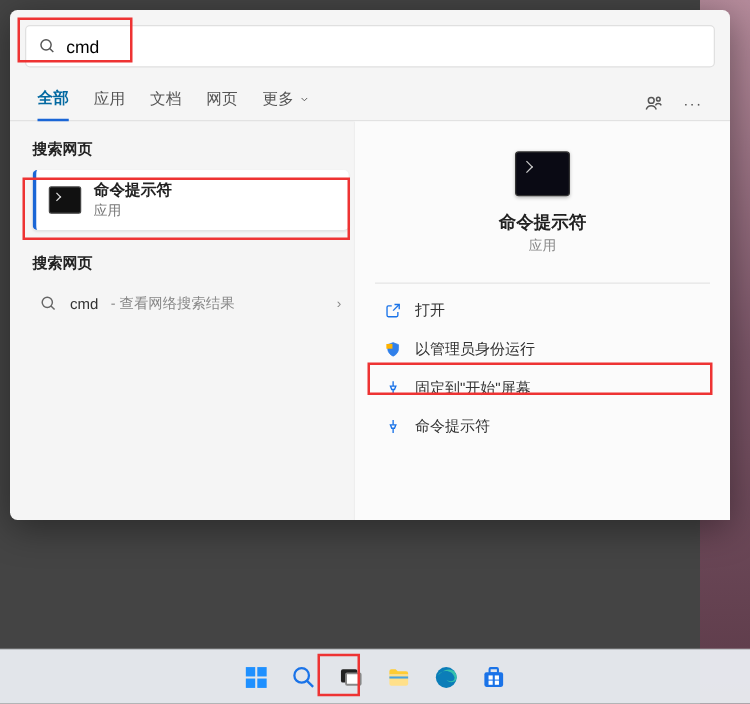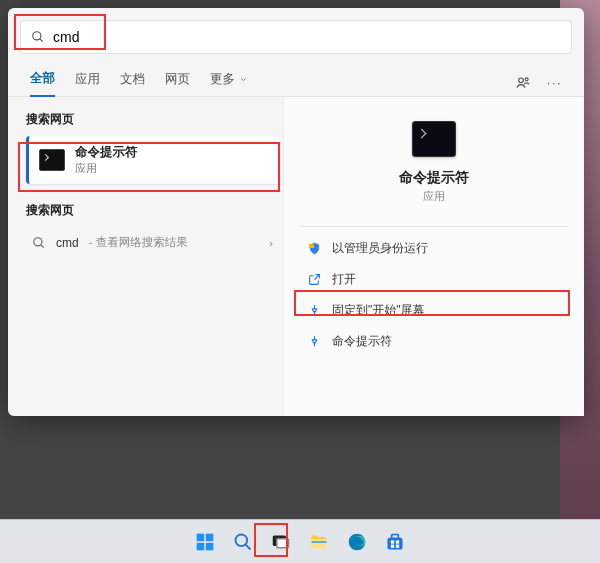--- a/index.html
+++ b/index.html
@@ -218,36 +218,36 @@
       </div>
     </div>
 
     <div class="right-pane">
       <div class="big-icon"></div>
       <div class="detail-title">命令提示符</div>
       <div class="detail-sub">应用</div>
       <div class="actions">
         <div class="action">
           <span class="aicon">
-            <svg width="13" height="13" viewBox="0 0 24 24" fill="#1a73e8" stroke="#1a73e8" stroke-width="1">
-                <path d="M12 2l8 3v6c0 5-3.5 9-8 11-4.5-2-8-6-8-11V5l8-3z" fill="#1a73e8" opacity=".9"></path>
-                <rect x="2" y="4" width="9" height="7" fill="#ffb300" stroke="none"></rect>
-              </svg>
-          </span>
-          <span>以管理员身份运行</span>
-        </div>
-        <div class="action">
-          <span class="aicon">
             <svg width="13" height="13" viewBox="0 0 24 24" fill="none" stroke="#1a73e8" stroke-width="2">
                 <path d="M14 3h7v7"></path>
                 <path d="M21 3l-9 9"></path>
                 <path d="M19 14v5a2 2 0 0 1-2 2H5a2 2 0 0 1-2-2V7a2 2 0 0 1 2-2h5"></path>
               </svg>
           </span>
           <span>打开</span>
+        </div>
+        <div class="action">
+          <span class="aicon">
+            <svg width="13" height="13" viewBox="0 0 24 24" fill="#1a73e8" stroke="#1a73e8" stroke-width="1">
+                <path d="M12 2l8 3v6c0 5-3.5 9-8 11-4.5-2-8-6-8-11V5l8-3z" fill="#1a73e8" opacity=".9"></path>
+                <rect x="2" y="4" width="9" height="7" fill="#ffb300" stroke="none"></rect>
+              </svg>
+          </span>
+          <span>以管理员身份运行</span>
         </div>
         <div class="action">
           <span class="aicon">
             <svg width="13" height="13" viewBox="0 0 24 24" fill="none" stroke="#1a73e8" stroke-width="2">
                 <path d="M12 2v7"></path>
                 <path d="M8 9h8l-2 5H10l-2-5z"></path>
                 <path d="M12 14v7"></path>
               </svg>
           </span>
           <span>固定到"开始"屏幕</span>

